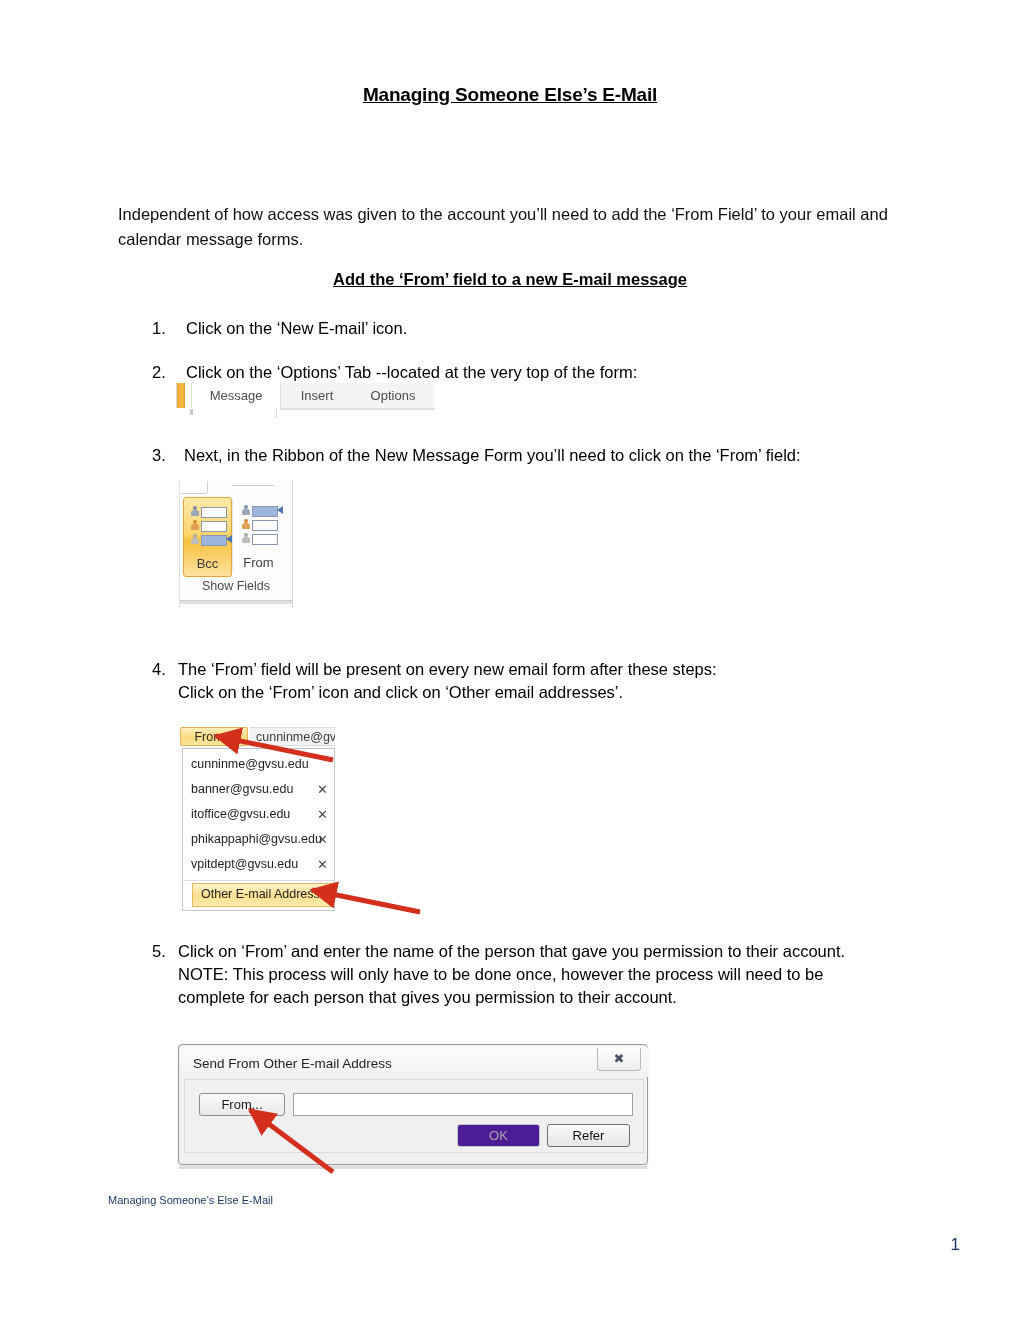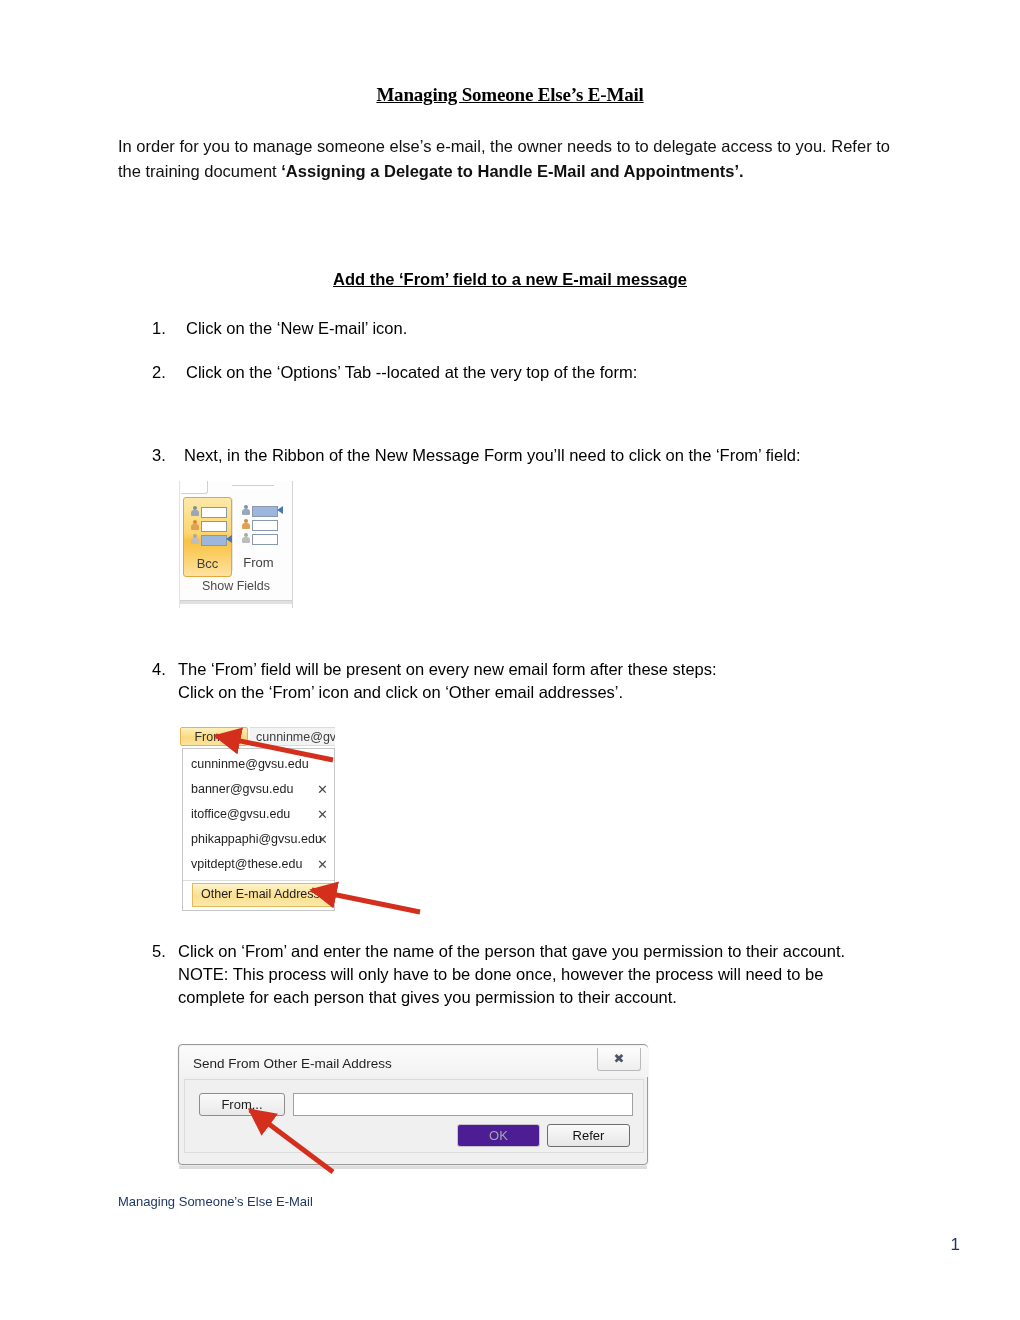--- a/index.html
+++ b/index.html
@@ -27,21 +27,21 @@
   
   .doc-title {
     position: absolute;
     left: 0; top: 84px;
     width: 1020px;
     text-align: center;
     font-size: 19px;
     font-weight: bold;
     letter-spacing: -0.2px;
   }
-  .doc-title span.u { text-decoration: underline; font-family: Liberation Serif, serif; }
+  .doc-title span.u { text-decoration: underline; }
 
   .para {
     position: absolute;
     font-size: 16.5px;
     line-height: 25px;
     color: #101010;
   }
   .para b { font-weight: bold; }
 
   .p1 { left: 118px; top: 134px; width: 790px; }
@@ -455,55 +455,65 @@
   .arrows {
     position: absolute;
     left: 0; top: 0;
     width: 1020px; height: 1320px;
     pointer-events: none;
   }
 
   
   .footer-text {
     position: absolute;
-    left: 118px;
+    left: 108px;
     top: 1194px;
-    font-size: 13px;
+    font-size: 11px;
     color: #1f3864;
   }
   .page-number {
     position: absolute;
     right: 60px;
     top: 1235px;
     font-size: 17px;
     color: #1f3864;
   }
 </style>
 </head>
 <body>
 
 <div class="page">
 
   <div class="doc-title"><span class="u">Managing Someone Else’s E-Mail</span></div>
 
-  <div class="para p1"><span>In order for you to manage someone else’s e-mail, the owner needs to to delegate access to you.  Refer to the training document </span><b>‘Assigning a Delegate to Handle E-Mail and Appointments’.</b></div>
-
+
+  <div class="para p2">Independent of how access was given to the account you’ll need to add the ‘From Field’ to your email and calendar message forms.</div>
 
   <div class="section-head"><span class="u">Add the ‘From’ field to a new E-mail message</span></div>
 
   <div class="step step1">
     <span class="num">1.</span>
     <span class="body">Click on the ‘New E-mail’ icon.</span>
   </div>
 
   <div class="step step2">
     <span class="num">2.</span>
     <span class="body">Click on the ‘Options’ Tab --located at the very top of the form:</span>
   </div>
 
+  <div class="shot-tabs">
+    <div class="orange-bar"></div>
+    <div class="tab-gap"></div>
+    <div class="tab tab-message">Message</div>
+    <div class="tab tab-insert">Insert</div>
+    <div class="tab tab-options">Options</div>
+    <div class="tab-underline"></div>
+    <div class="stub"></div>
+    <div class="stub2"></div>
+  </div>
 
   <div class="step step3">
     <span class="num">3.</span>
     <span class="body">Next, in the Ribbon of the New Message Form you’ll need to click on the ‘From’ field:</span>
   </div>
 
   <div class="shot-ribbon">
     <div class="topstub-a"></div>
     <div class="topstub-b"></div>
 
@@ -589,21 +599,21 @@
       </div>
       <div class="dd-item">
         <span>itoffice@gvsu.edu</span>
         <span class="x">✕</span>
       </div>
       <div class="dd-item">
         <span>phikappaphi@gvsu.edu</span>
         <span class="x">✕</span>
       </div>
       <div class="dd-item">
-        <span>vpitdept@these.edu</span>
+        <span>vpitdept@gvsu.edu</span>
         <span class="x">✕</span>
       </div>
       <div class="dd-sep"></div>
       <div class="dd-item other">Other E-mail Address…</div>
     </div>
   </div>
 
   <div class="step step5">
     <span class="num">5.</span>
     <span class="body">Click on ‘From’ and enter the name of the person that gave you permission to their account.</span>

